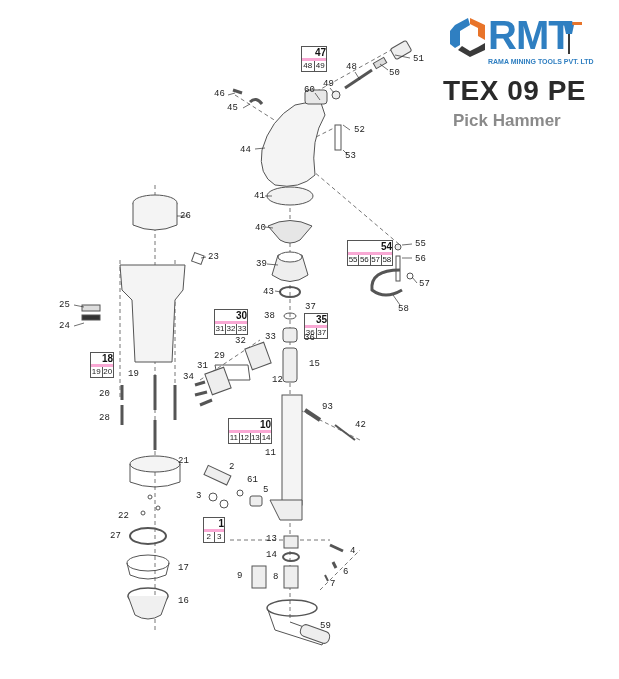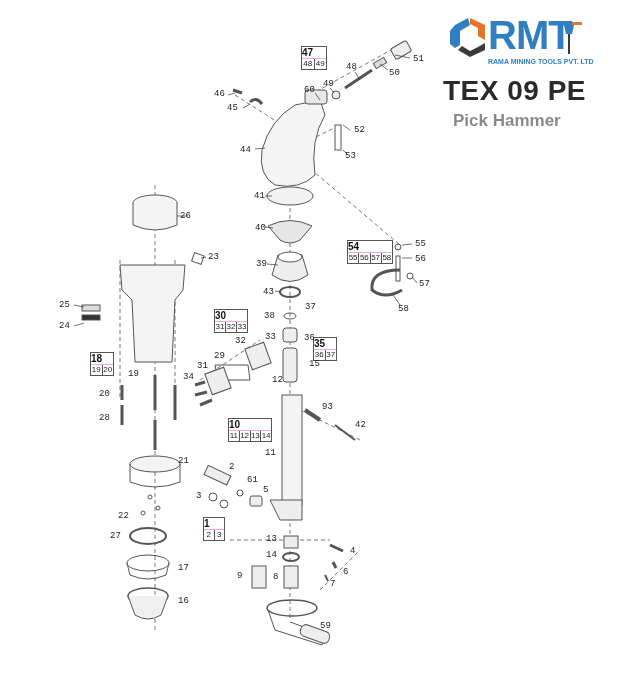--- a/index.html
+++ b/index.html
@@ -1,20 +1,20 @@
 <!DOCTYPE html>
 <html><head>
 <meta charset="utf-8">
 <style>
   html, body { margin:0; padding:0; background:#ffffff; }
   body { width:619px; height:679px; position:relative; overflow:hidden; font-family:"Liberation Sans", sans-serif; }
   #canvas { position:absolute; left:0; top:0; width:619px; height:679px; }
   .lbl { position:absolute; font-family:Liberation Mono, monospace; font-size:9px; color:#222; line-height:1; white-space:nowrap; }
   .kit { position:absolute; border:1px solid #555; background:#fff; font-family:"Liberation Sans", sans-serif; }
-  .kit .kt { font-weight:bold; font-size:10px; text-align:left; border-bottom:1px solid #f9a8d4; line-height:11px; color:#111; }
+  .kit .kt { font-weight:bold; font-size:10px; text-align:right; border-bottom:3px solid #f9a8d4; line-height:11px; color:#111; }
   .kit .kc { display:flex; }
   .kit .kc span { flex:1; font-size:8px; text-align:center; line-height:10px; border-right:1px solid #555; color:#222; }
   .kit .kc span:last-child { border-right:none; }
   .logo-text { position:absolute; font-family:"Liberation Sans", sans-serif; }
 </style>
 </head>
 <body>
 
 <div id="canvas">
 
@@ -192,21 +192,21 @@
       </div>
   </div>
   <div class="kit" style="left:214px;top:309px;width:32px;">
     <div class="kt">30</div>
     <div class="kc">
         <span>31</span>
         <span>32</span>
         <span>33</span>
       </div>
   </div>
-  <div class="kit" style="left:313px;top:313px;width:22px;margin-top:24px;">
+  <div class="kit" style="left:304px;top:313px;width:22px;">
     <div class="kt">35</div>
     <div class="kc">
         <span>36</span>
         <span>37</span>
       </div>
   </div>
   <div class="kit" style="left:90px;top:352px;width:22px;">
     <div class="kt">18</div>
     <div class="kc">
         <span>19</span>

